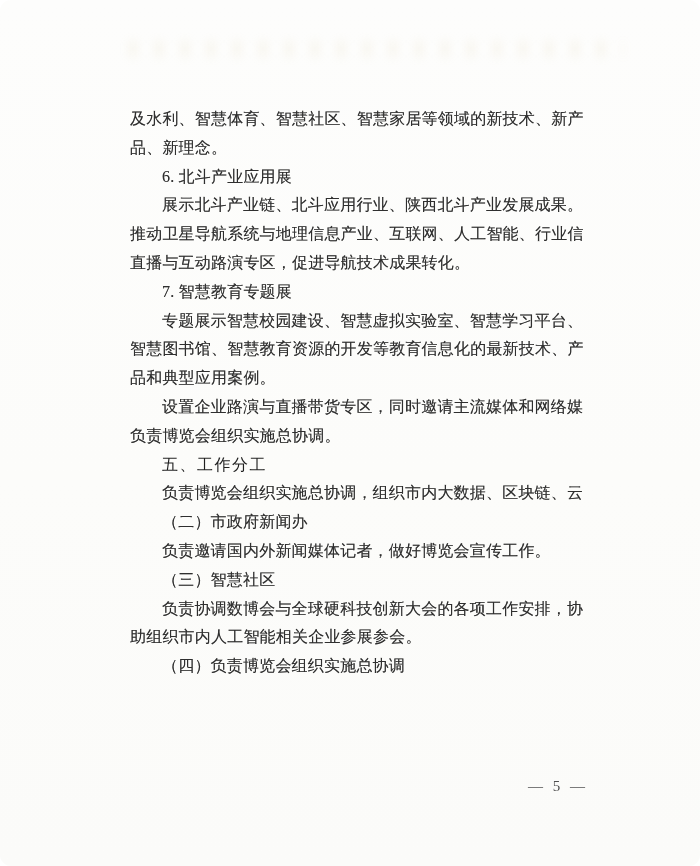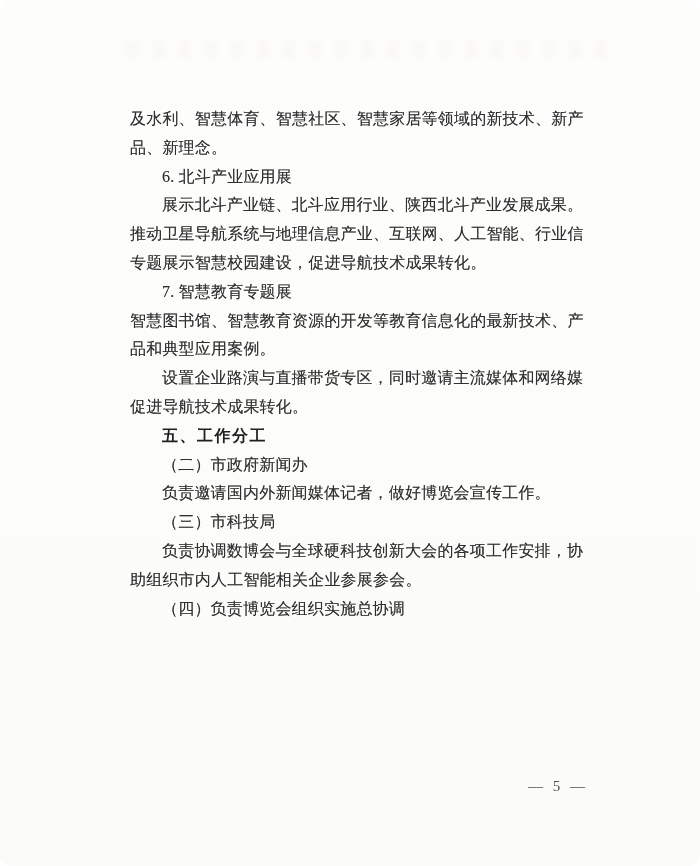--- a/index.html
+++ b/index.html
@@ -45,21 +45,21 @@
     height: 28.8px;
     white-space: nowrap;
     letter-spacing: 0.2px;
     text-shadow: 0 0 0.5px rgba(70, 70, 70, 0.55);
   }
   .ind {
     padding-left: 32px;
   }
   .head {
     font-family: "Liberation Sans", sans-serif;
-    font-weight: 700;
+    font-weight: 400;
     color: #1f1f1f;
     letter-spacing: 1.5px;
     text-shadow: none;
   }
   .page-number {
     position: absolute;
     top: 777px;
     left: 503px;
     width: 110px;
     text-align: center;
@@ -76,30 +76,32 @@
 <div class="page">
 
   <div class="scan-artifact"></div>
 
   <div class="text-block">
     <div class="line">及水利、智慧体育、智慧社区、智慧家居等领域的新技术、新产</div>
     <div class="line">品、新理念。</div>
     <div class="line ind">6. 北斗产业应用展</div>
     <div class="line ind">展示北斗产业链、北斗应用行业、陕西北斗产业发展成果。</div>
     <div class="line">推动卫星导航系统与地理信息产业、互联网、人工智能、行业信</div>
-    <div class="line">专题展示智慧校园建设，促进导航技术成果转化。</div>
+    <div class="line">直播与互动路演专区，促进导航技术成果转化。</div>
     <div class="line ind">7. 智慧教育专题展</div>
+    <div class="line ind">专题展示智慧校园建设、智慧虚拟实验室、智慧学习平台、</div>
     <div class="line">智慧图书馆、智慧教育资源的开发等教育信息化的最新技术、产</div>
     <div class="line">品和典型应用案例。</div>
     <div class="line ind">设置企业路演与直播带货专区，同时邀请主流媒体和网络媒</div>
-    <div class="line">促进导航技术成果转化。</div>
+    <div class="line">负责博览会组织实施总协调。</div>
     <div class="line ind head">五、工作分工</div>
+    <div class="line ind">负责博览会组织实施总协调，组织市内大数据、区块链、云</div>
     <div class="line ind">（二）市政府新闻办</div>
     <div class="line ind">负责邀请国内外新闻媒体记者，做好博览会宣传工作。</div>
-    <div class="line ind">（三）市科技局</div>
+    <div class="line ind">（三）智慧社区</div>
     <div class="line ind">负责协调数博会与全球硬科技创新大会的各项工作安排，协</div>
     <div class="line">助组织市内人工智能相关企业参展参会。</div>
     <div class="line ind">（四）负责博览会组织实施总协调</div>
   </div>
 
   <div class="page-number">— 5 —</div>
 
 </div>
 
 </body></html>

